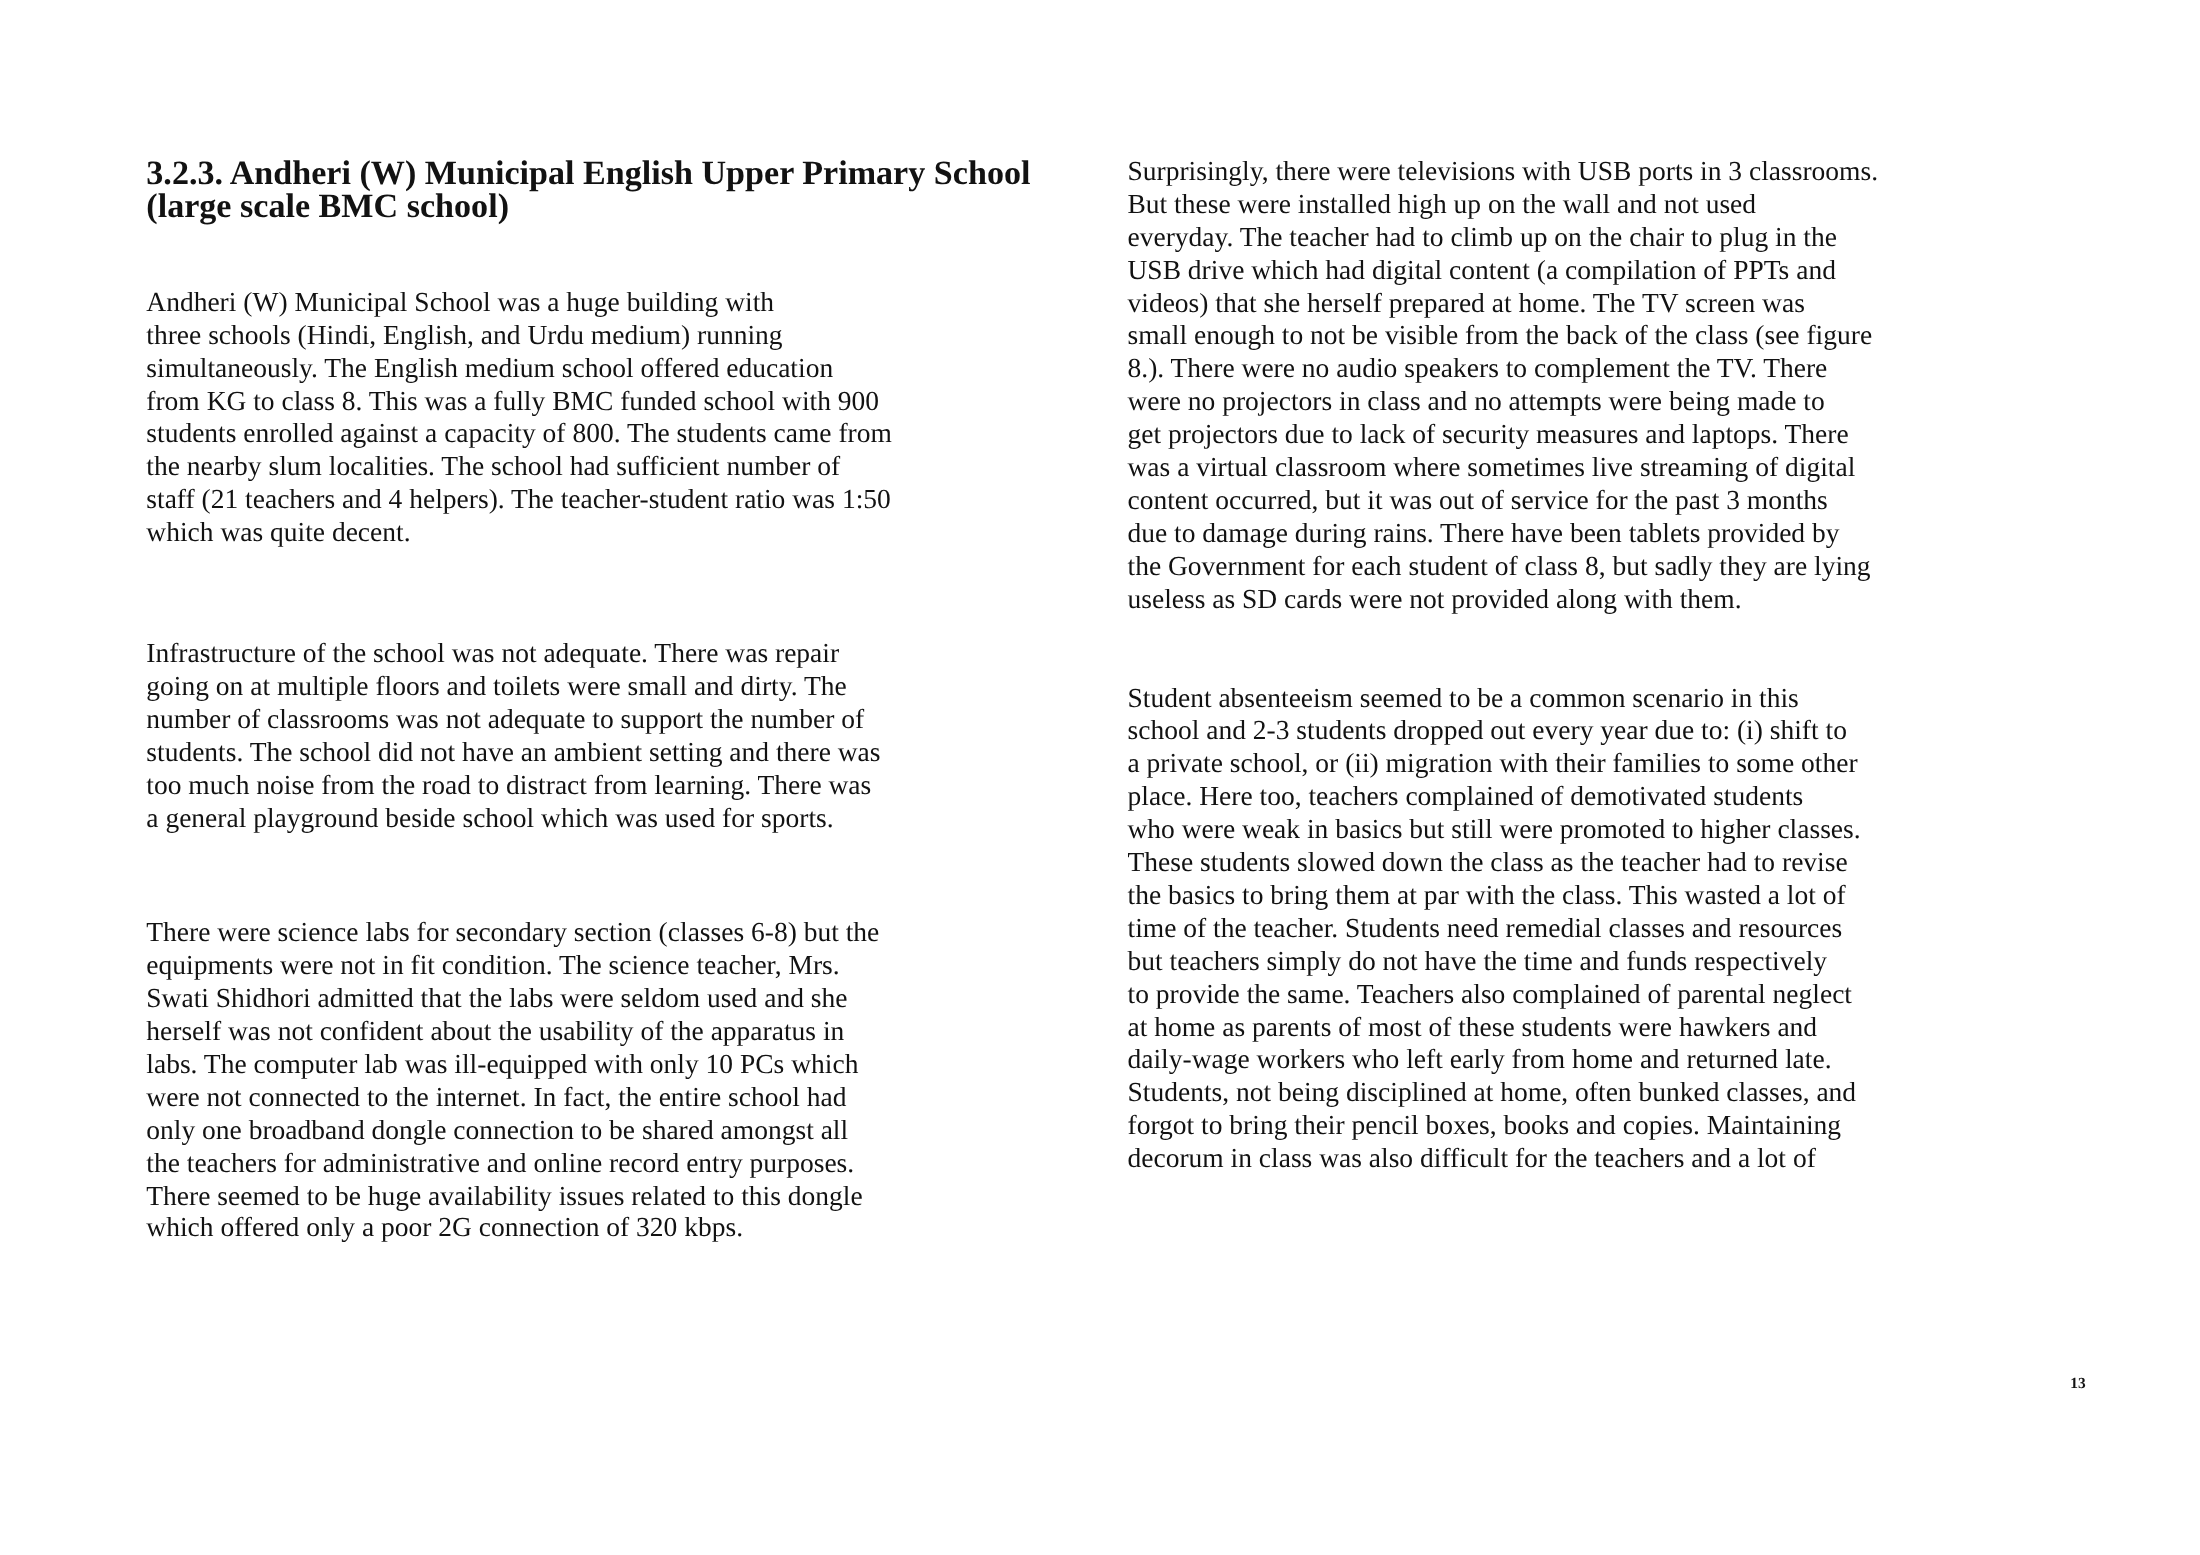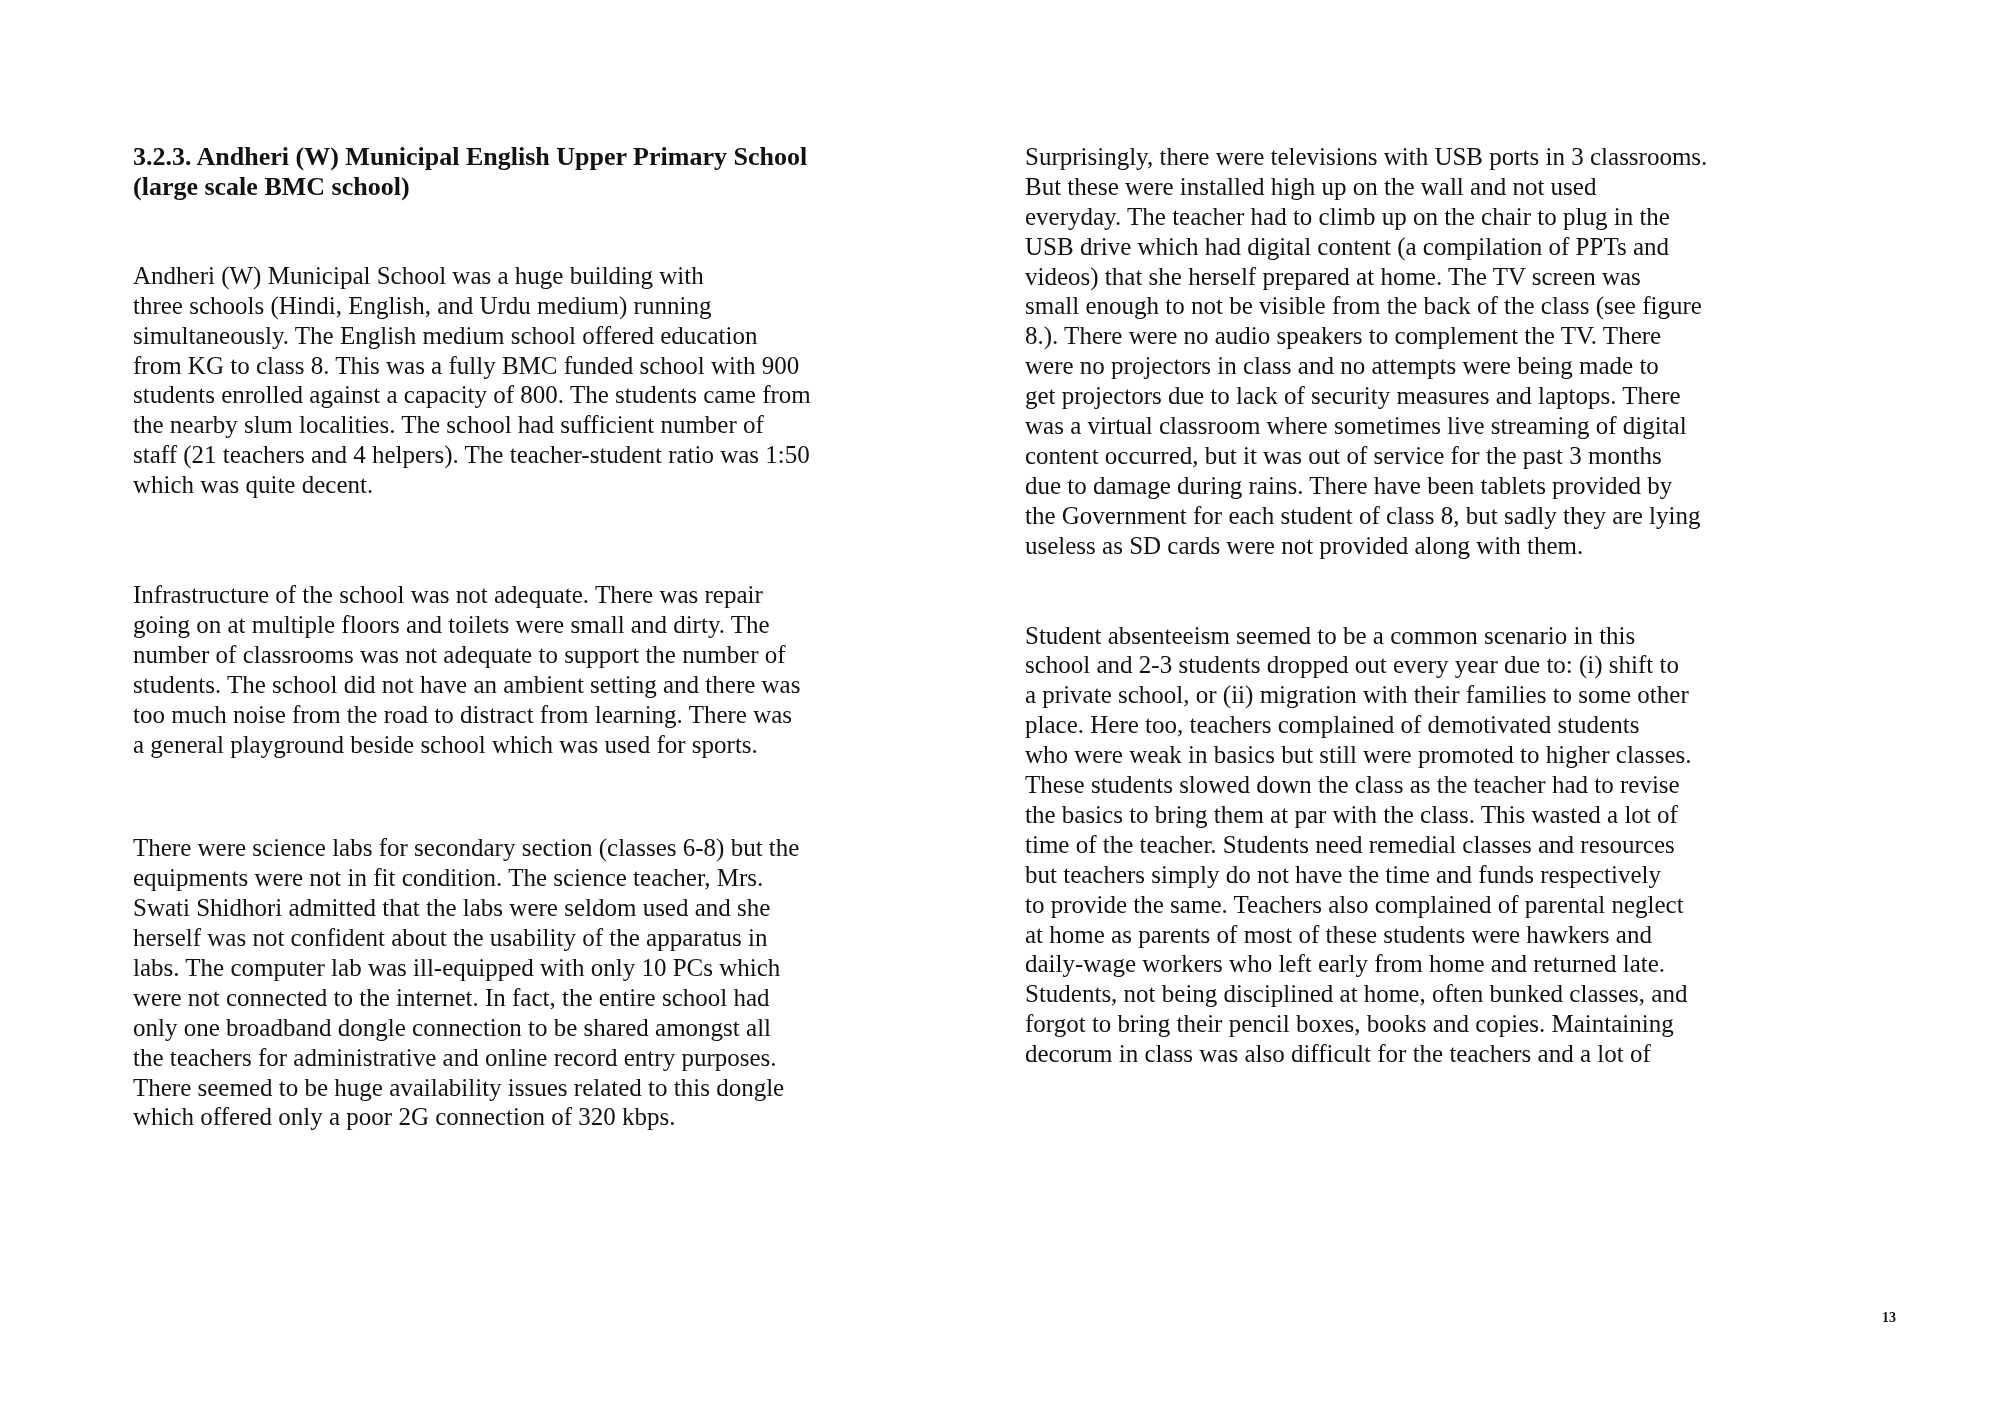--- a/index.html
+++ b/index.html
@@ -21,37 +21,37 @@
     top: 112px;
     width: 895px;
     font-size: 25px;
     line-height: 29.9px;
     white-space: pre-line;
     text-rendering: optimizeLegibility;
   }
   .column-left  { left: 133px; }
   .column-right { left: 1025px; }
   .section-heading {
-    font-size: 26px;
+    font-size: 31px;
     font-weight: bold;
     line-height: 30px;
     margin: 0 0 29px 0;
     white-space: pre-line;
   }
   .para {
     margin: 0;
     white-space: pre-line;
   }
   .para.gap-one  { margin-top: 30px; }  
   .para.gap-two  { margin-top: 50px; }  
   .para.gap-mid  { margin-top: 44px; }
   .page-number {
     position: absolute;
     left: 1882px;
-    top: 1310px;
+    top: 1251px;
     font-size: 14px;
     font-weight: bold;
     color: #121212;
     text-align: center;
   }
 </style>
 </head>
 <body>
 
 <div class="page">

